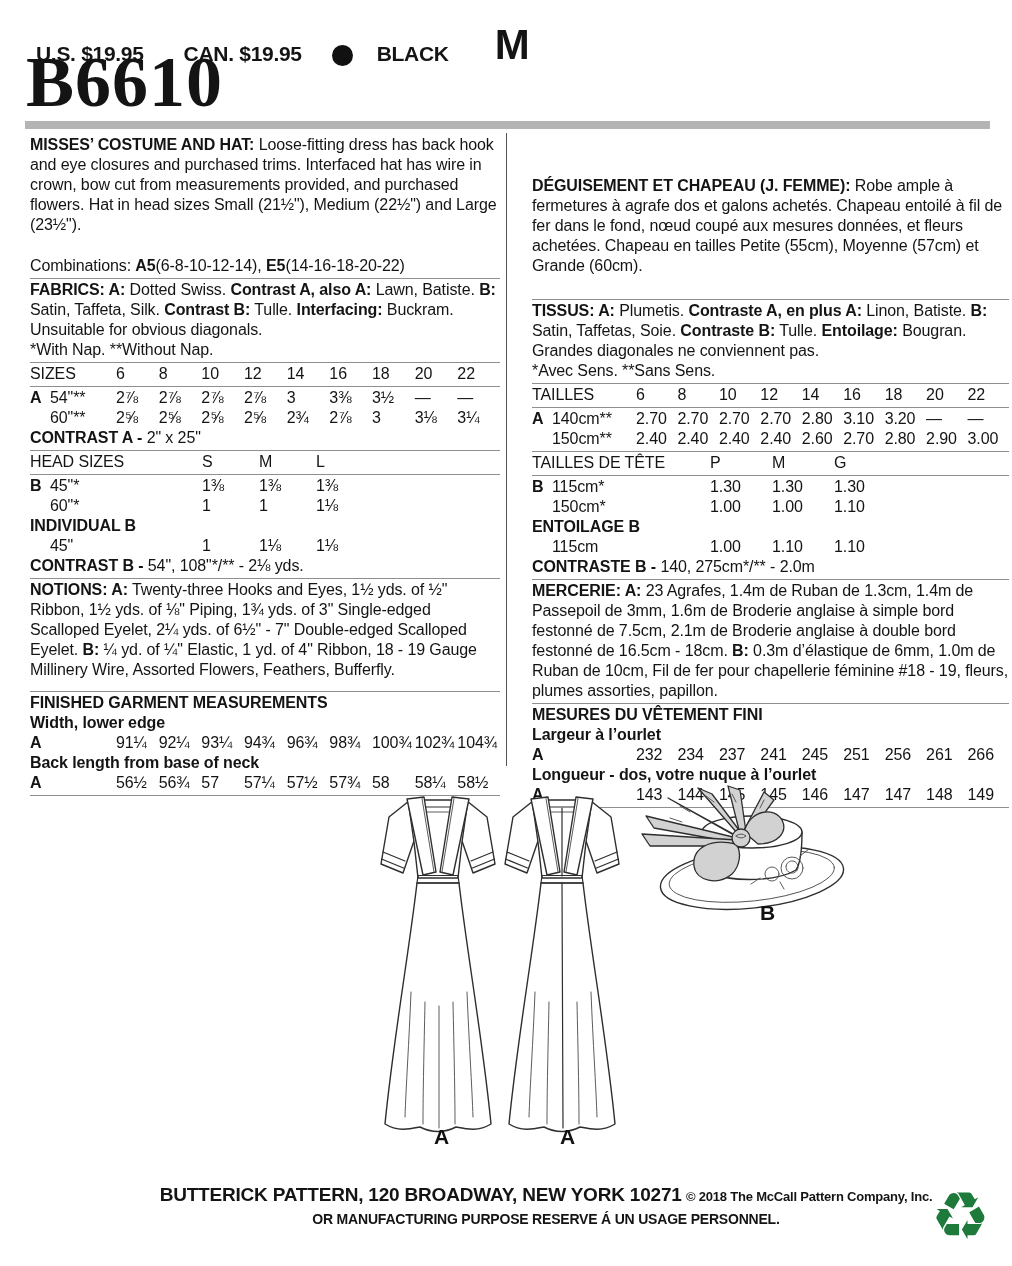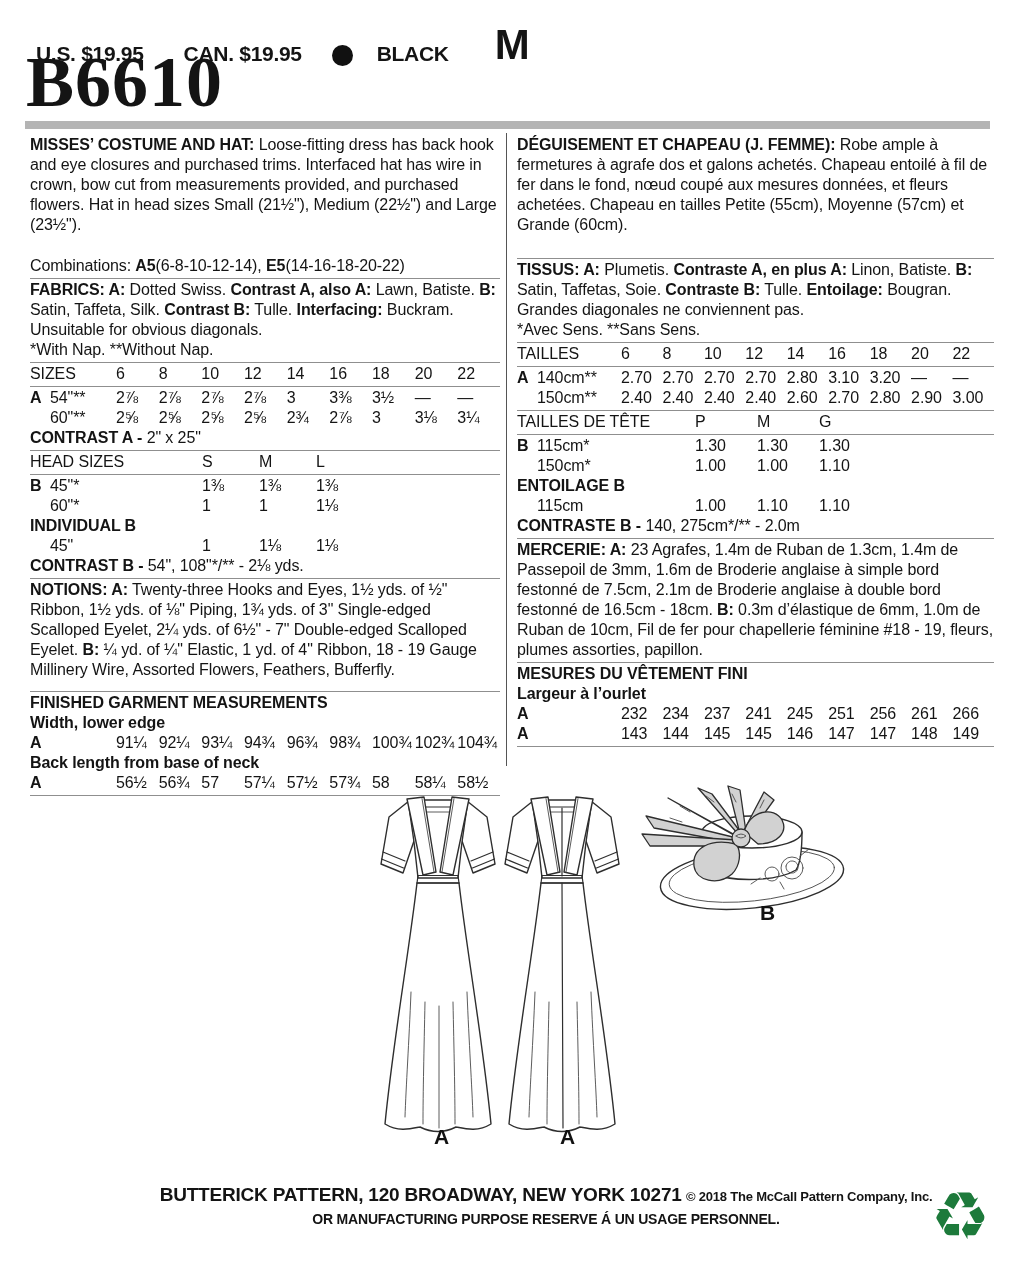--- a/index.html
+++ b/index.html
@@ -10,21 +10,21 @@
              font-weight:bold;font-size:21px;letter-spacing:-0.3px;white-space:nowrap;gap:12px;}
   .price-row .sp{display:inline-block;width:16px;}
   .dot{width:21px;height:21px;border-radius:50%;background:#111;margin:0 12px 0 18px;flex:0 0 auto;}
   .brandM{font-size:42px;font-weight:bold;margin-left:34px;letter-spacing:-2px;line-height:1;}
   .patnum{position:absolute;left:26px;top:46px;font-family:"Liberation Serif", serif;
           font-weight:bold;font-size:72px;letter-spacing:1px;line-height:1;}
   .graybar{position:absolute;left:25px;top:121px;width:965px;height:8px;background:#b4b4b4;}
   
   .col{position:absolute;top:135px;font-size:16px;line-height:20px;letter-spacing:-0.1px;}
   .col-left{left:30px;width:470px;}
-  .col-right{left:517px;width:477px;}
+  .col-right{left:532px;width:477px;margin-top:41px;}
   .vdivider{position:absolute;left:506px;top:133px;width:1px;height:633px;background:#555;}
   .para{margin:0;}
   .gap{height:21px;}
   .gap-s{height:9px;}
   .rule{border-top:1px solid #8f8f8f;margin:2px 0 1px 0;height:0;}
   b{font-weight:bold;}
   
   .sz-grid{display:grid;grid-template-columns:86px repeat(9,1fr);}
   .sz-grid-fr{display:grid;grid-template-columns:104px repeat(9,1fr);}
   .hd-grid{display:grid;grid-template-columns:172px 57px 57px 1fr;}
@@ -261,20 +261,21 @@
       <span class="c">232</span>
       <span class="c">234</span>
       <span class="c">237</span>
       <span class="c">241</span>
       <span class="c">245</span>
       <span class="c">251</span>
       <span class="c">256</span>
       <span class="c">261</span>
       <span class="c">266</span>
     </div>
+    <p class="para"><b>Longueur - dos, votre nuque à l’ourlet</b></p>
     <div class="fin-grid-fr">
       <span class="c"><b>A</b></span>
       <span class="c">143</span>
       <span class="c">144</span>
       <span class="c">145</span>
       <span class="c">145</span>
       <span class="c">146</span>
       <span class="c">147</span>
       <span class="c">147</span>
       <span class="c">148</span>

